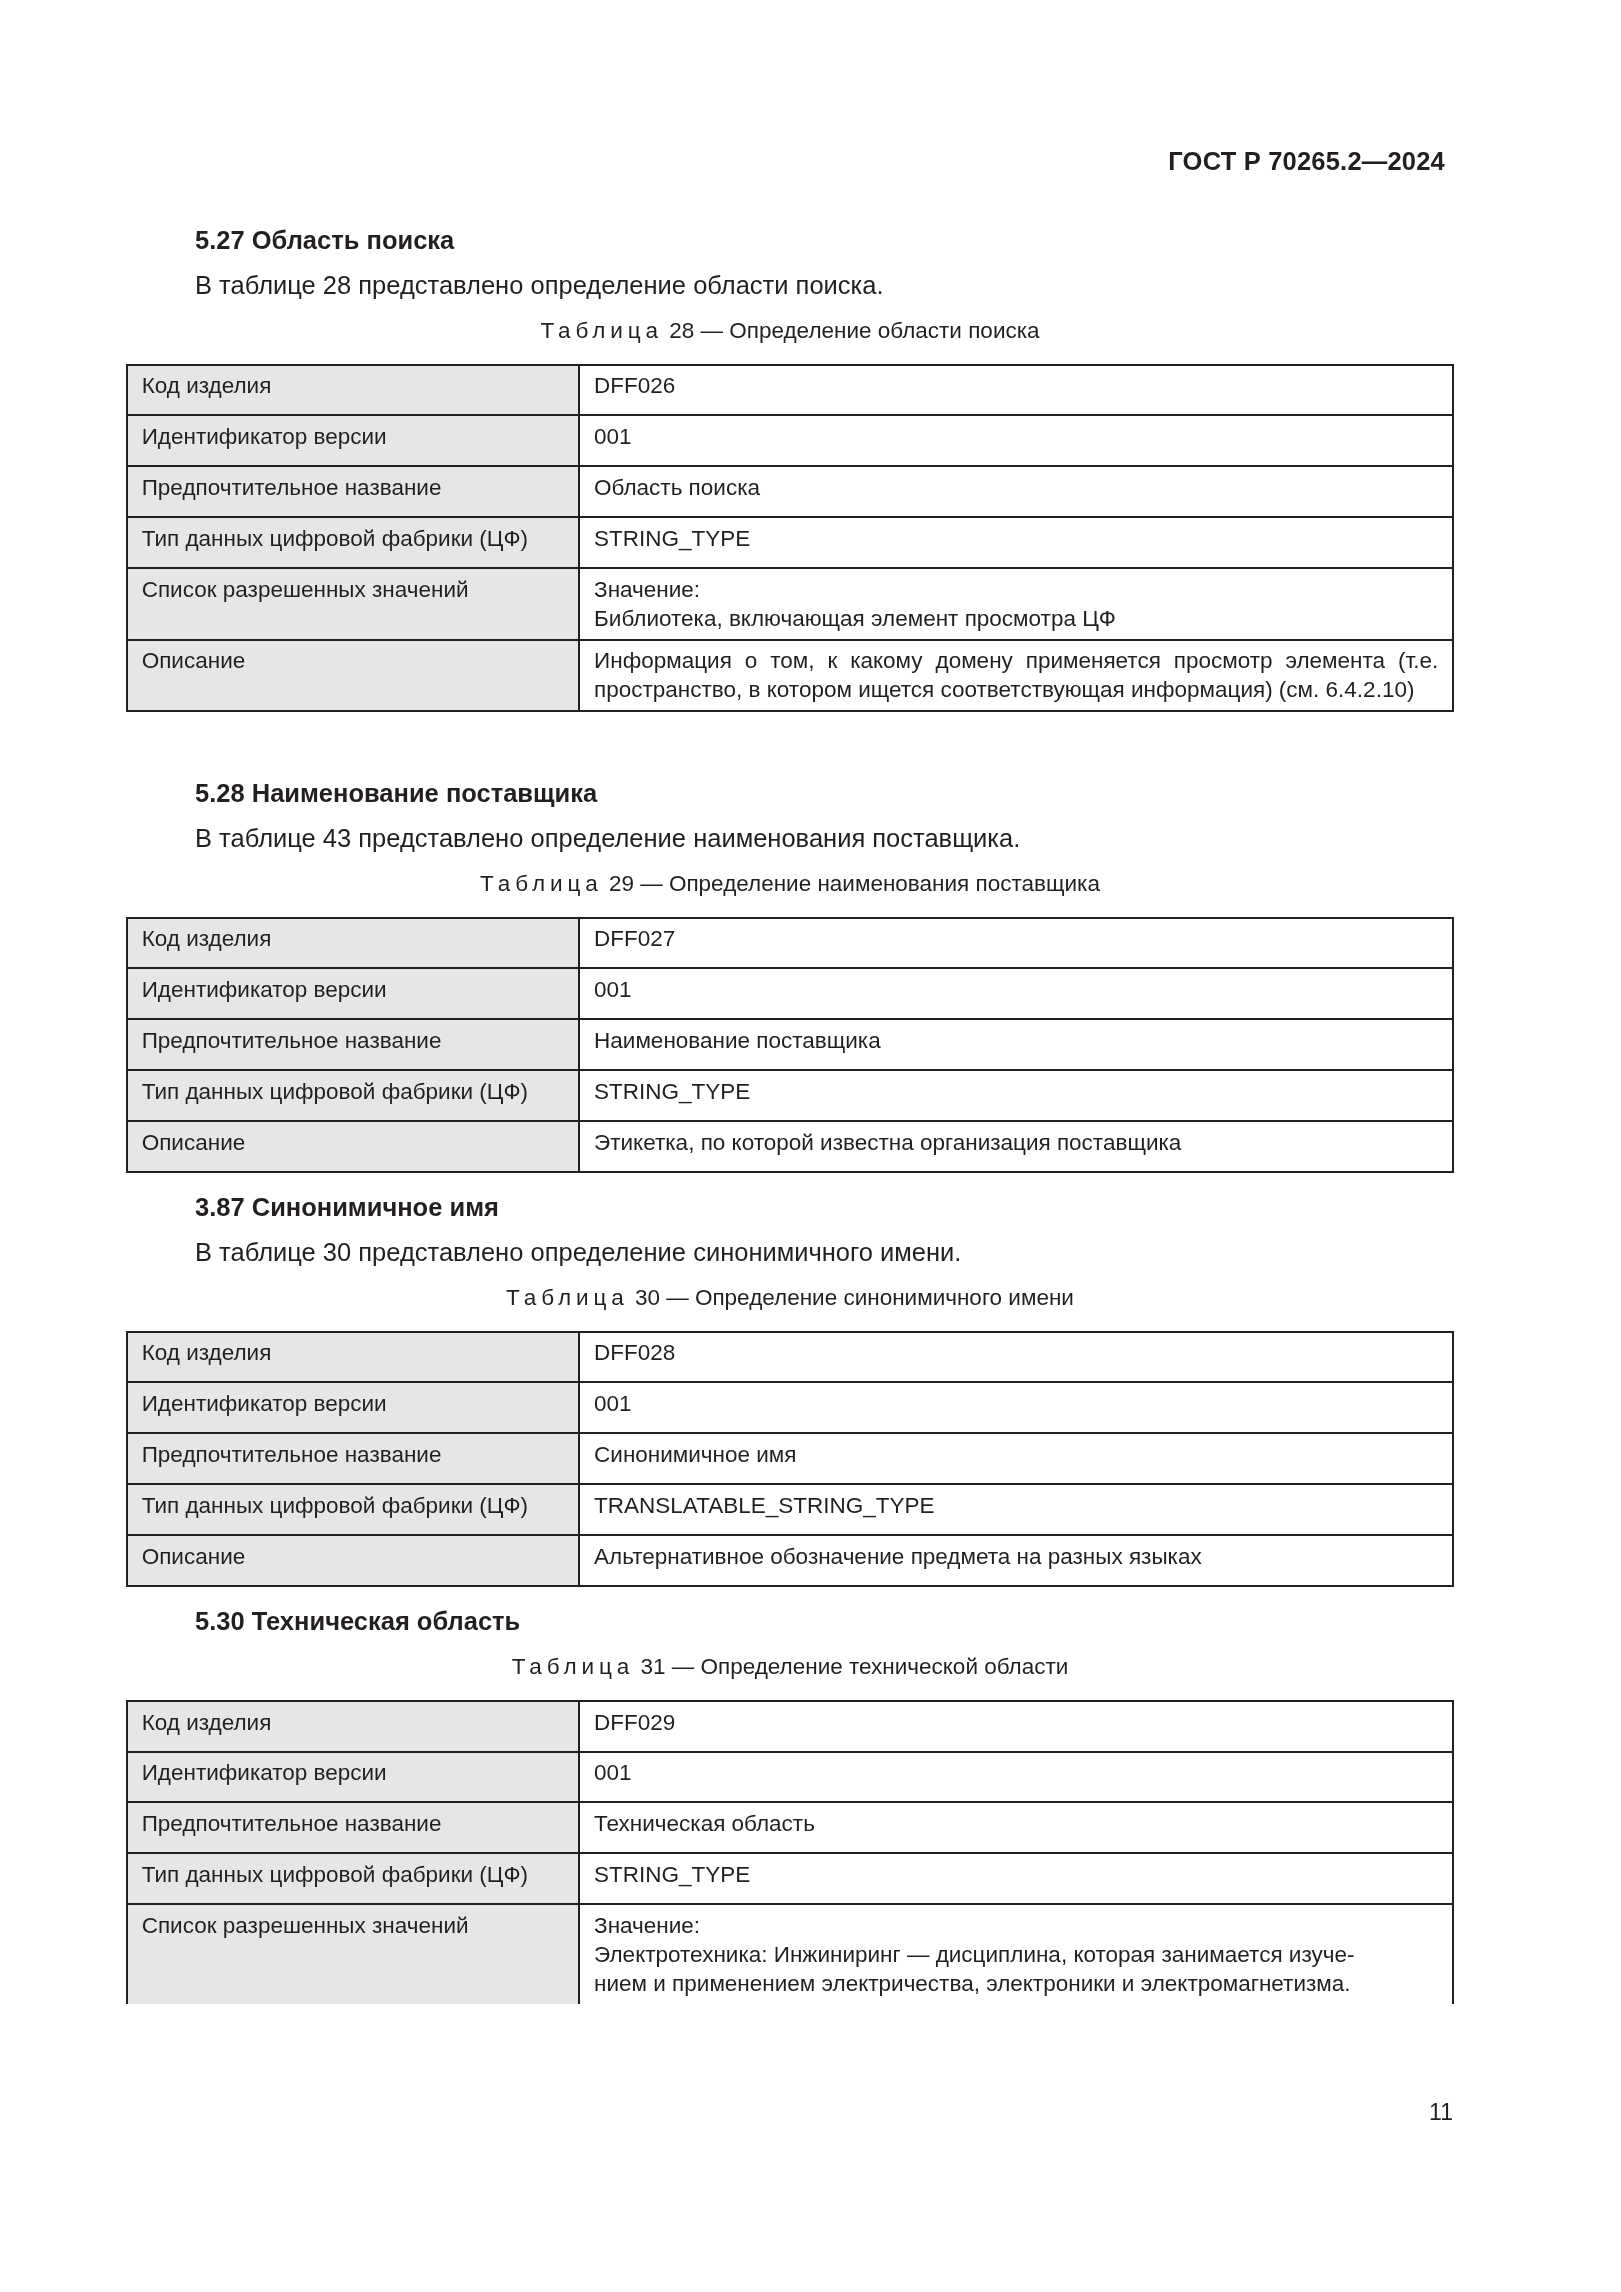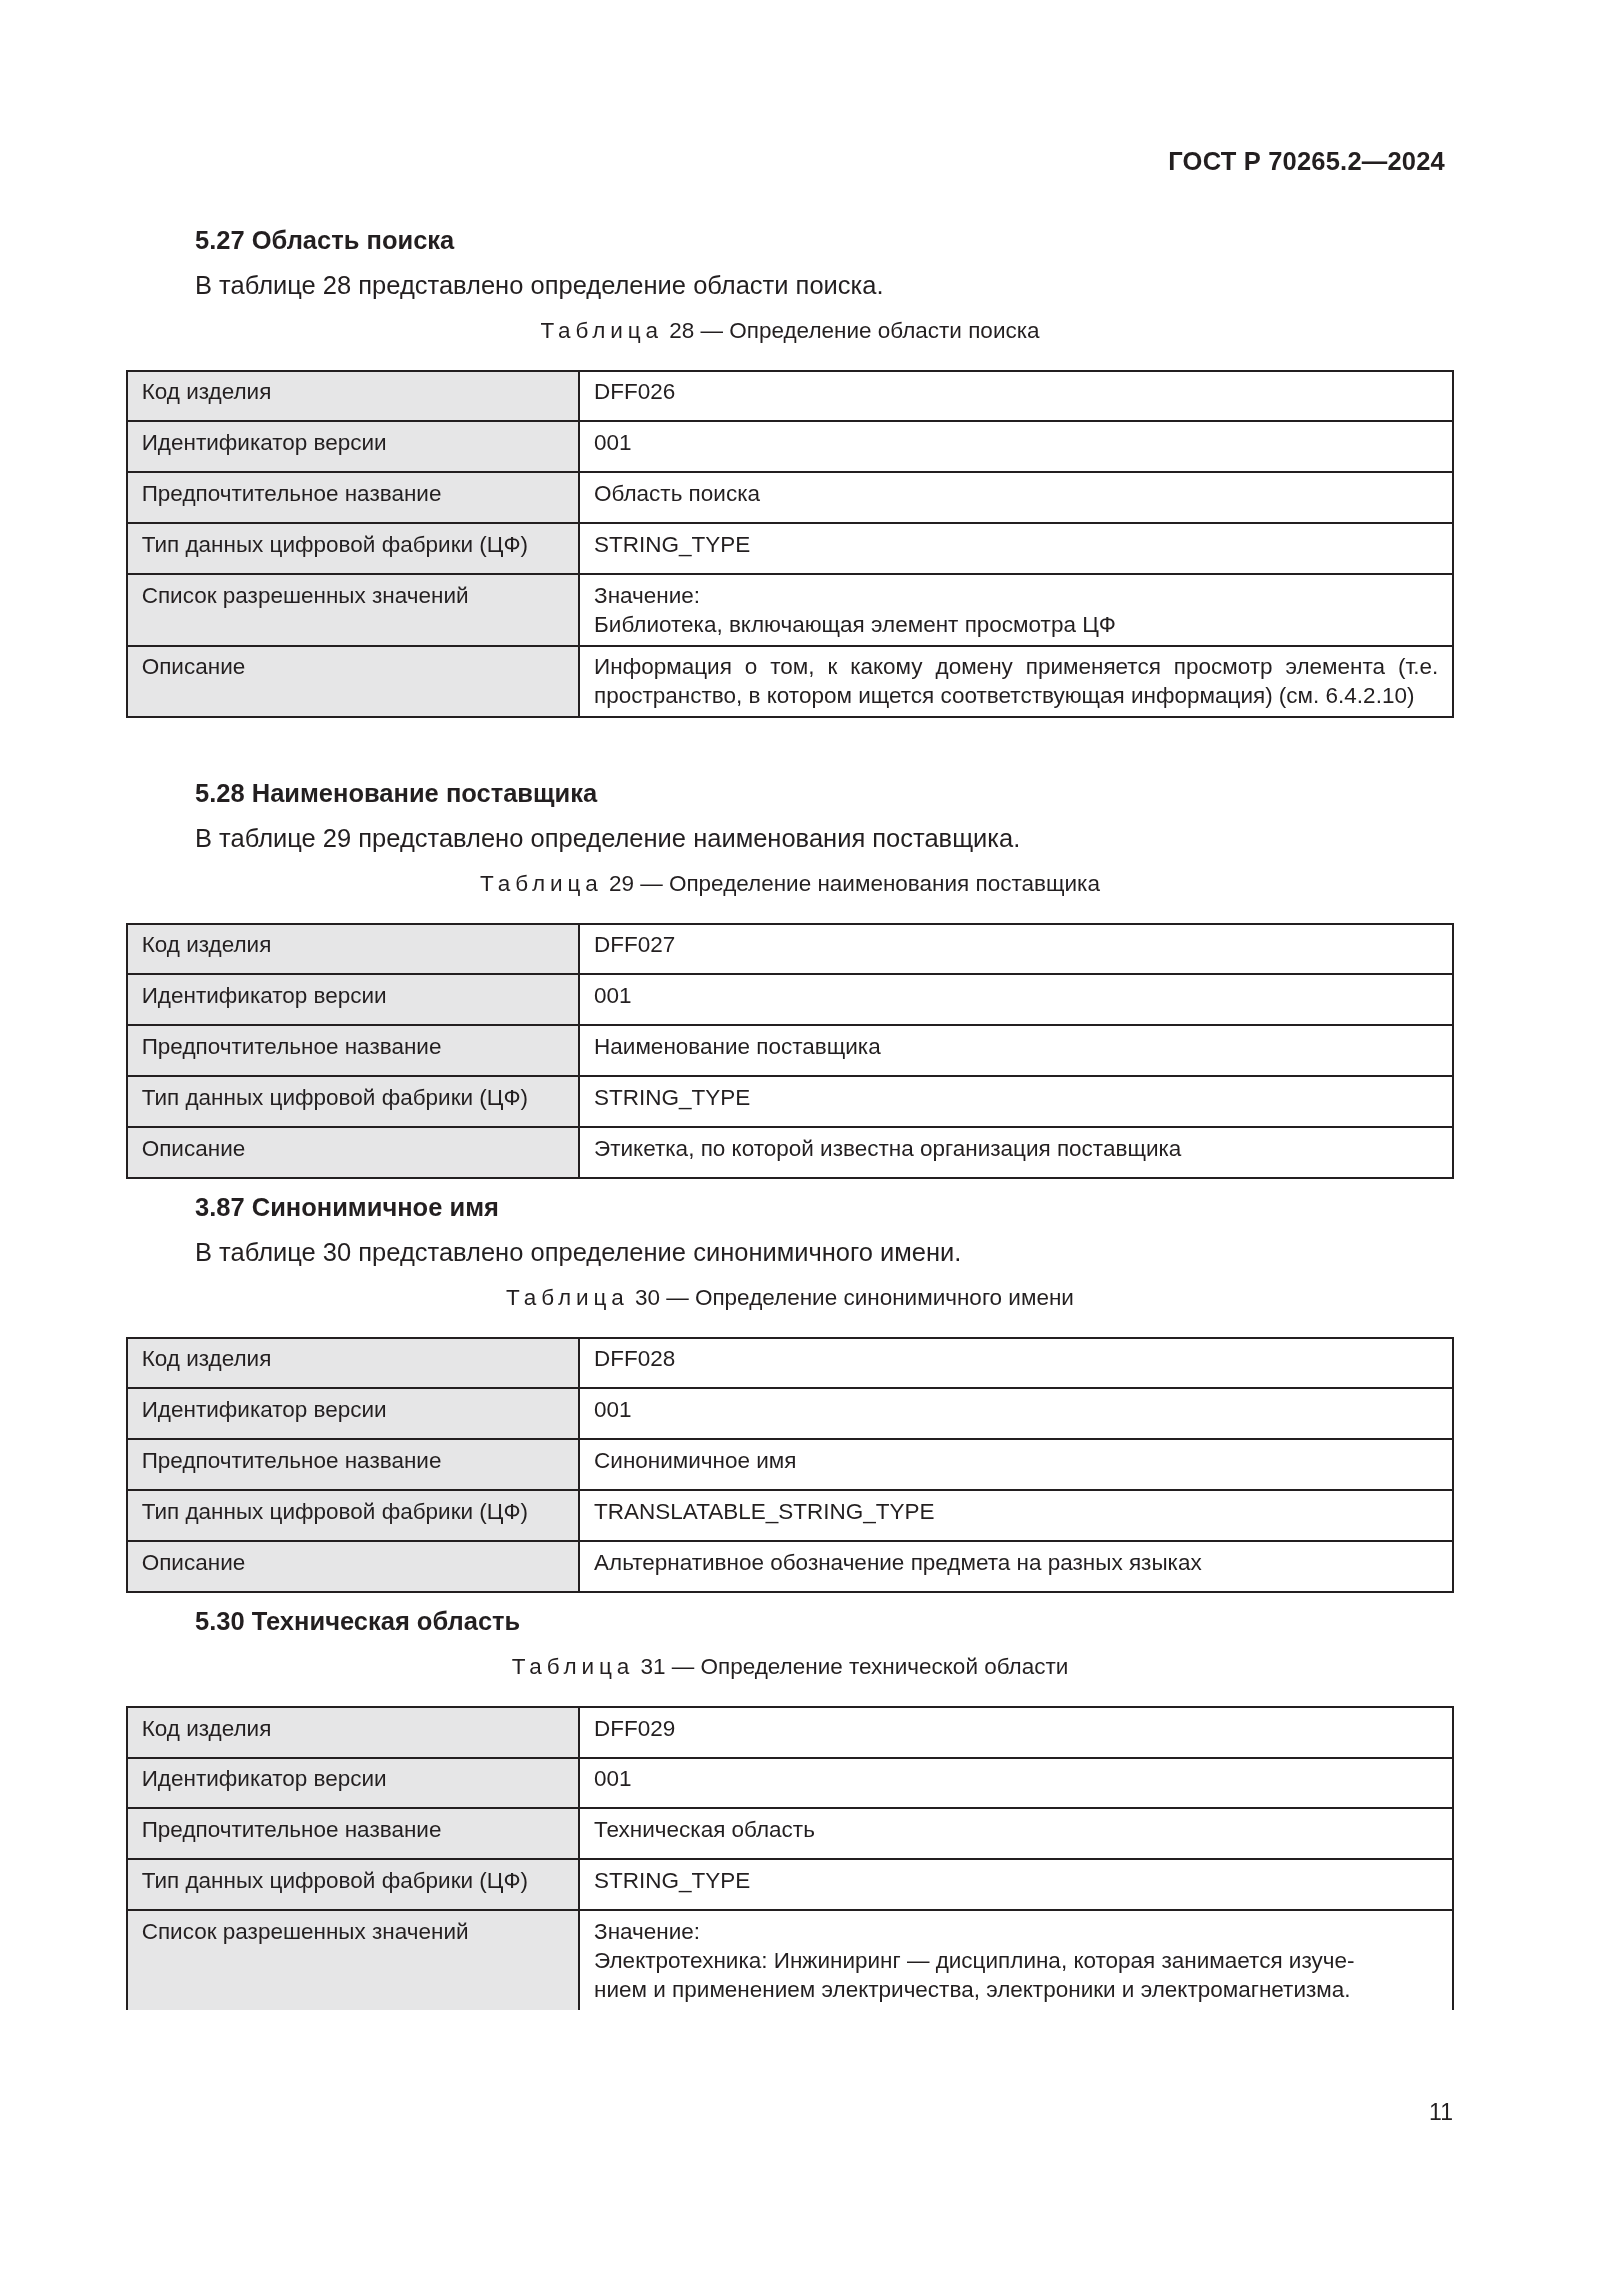--- a/index.html
+++ b/index.html
@@ -16,21 +16,21 @@
     margin: 0 0 0 69px; font-weight: bold; font-size: 25.5px; line-height: 35px;
   }
   .sec-intro {
     margin: 9.8px 0 0 69px; font-size: 25.5px; line-height: 35px;
   }
   .tbl-caption {
     margin: 11.8px 0 0 0; font-size: 22.5px; line-height: 31px; text-align: center;
   }
   .tbl-caption .spaced { letter-spacing: 4.9px; }
   table.def {
-    width: 1328px; border-collapse: collapse; margin-top: 24px;
+    width: 1328px; border-collapse: collapse; margin-top: 18px;
     font-size: 22.5px; line-height: 29px; table-layout: fixed;
   }
   table.def td {
     border: 2.9px solid #231f20; padding: 5.9px 13.7px 5.9px 13.7px; vertical-align: top;
   }
   table.def td.k { width: 423px; background: #e6e6e7; }
   table.def td.v { background: #ffffff; }
   table.def tr.single td { height: 37px; }
   table.def td.justify { text-align: justify; }
   table.def.open tr:last-child td { border-bottom: none; }
@@ -76,21 +76,21 @@
     <tr>
       <td class="k">Описание</td>
       <td class="v justify">Информация о том, к какому домену применяется просмотр элемента (т.е. пространство, в котором ищется соответствующая информация) (см. 6.4.2.10)</td>
     </tr>
   </tbody>
     </table>
 </div>
 
 <div class="section" style="top:776px;">
   <h2 class="sec-title">5.28 Наименование поставщика</h2>
-  <p class="sec-intro">В таблице 29 представлено определение наименования поставщика.</p>
+  <p class="sec-intro">В таблице 43 представлено определение наименования поставщика.</p>
   <p class="tbl-caption">
     <span class="spaced">Таблица</span>
     <span>29 — Определение наименования поставщика</span>
   </p>
   <table class="def">
     <tbody>
         <tr class="single">
       <td class="k">Код изделия</td>
       <td class="v">DFF027</td>
     </tr>

